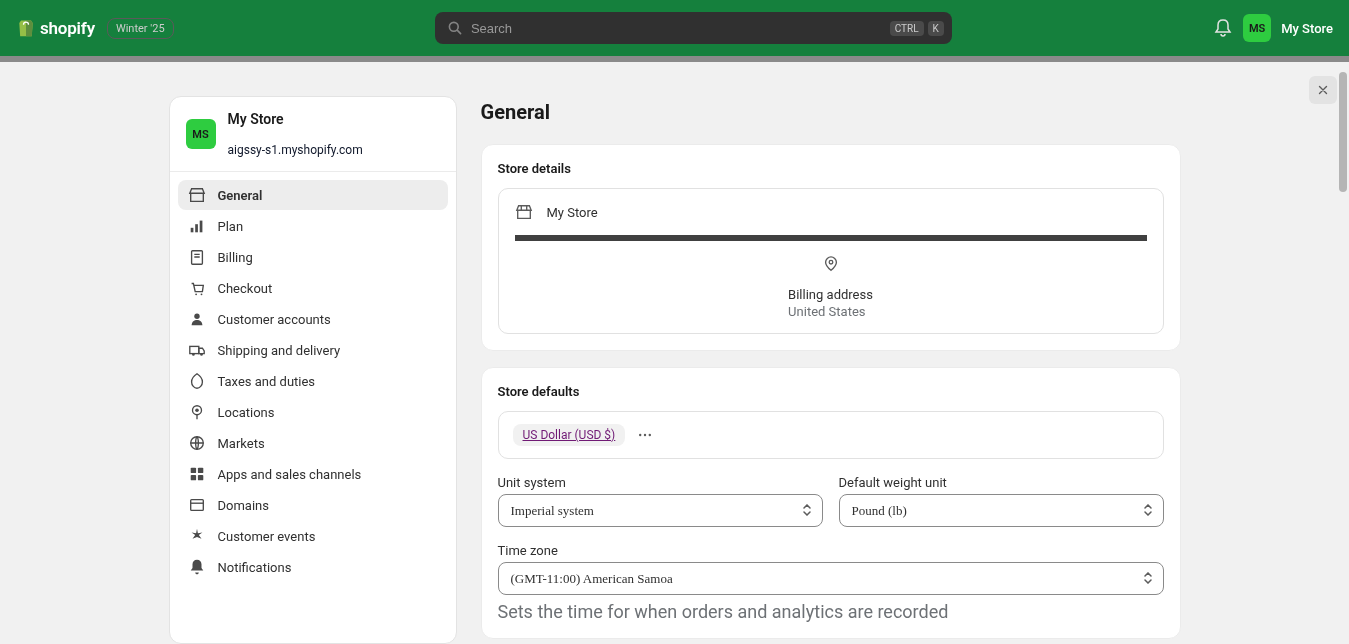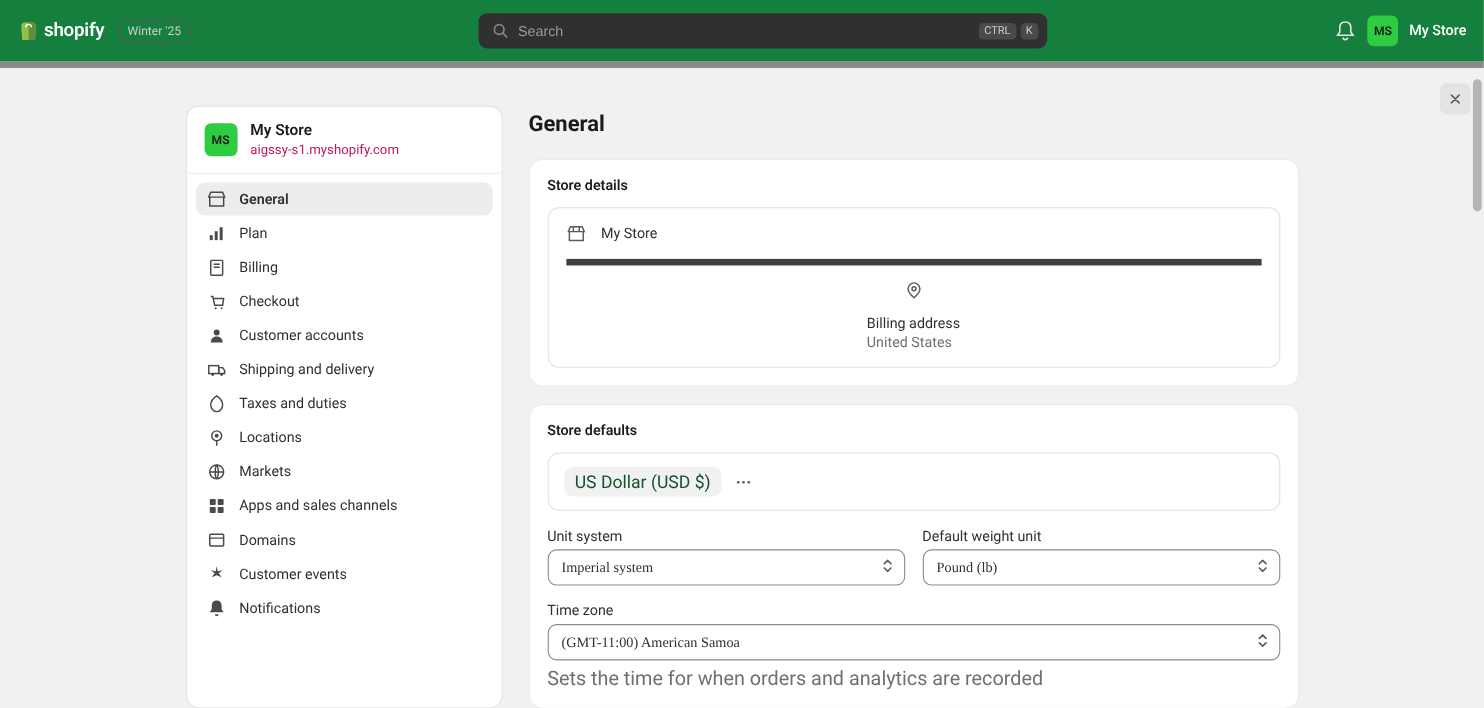--- a/index.html
+++ b/index.html
@@ -182,22 +182,22 @@
       font-size: 11px;
       font-weight: 600;
     }
     .sidebar-title {
       font-size: 14px;
       font-weight: 600;
       color: #1a1a1a;
     }
     .sidebar-subtitle {
       font-size: 12px;
-      color: #be185d;
-      margin-top: 2px;
+      color: #0f172a;
+      margin-top: 16px;
     }
     .sidebar-nav {
       padding: 8px;
     }
     .nav-item {
       display: flex;
       align-items: center;
       padding: 6px 10px;
       gap: 12px;
       border-radius: 8px;
@@ -296,22 +296,23 @@
     }
     .currency-right {
       display: flex;
       align-items: center;
       gap: 10px;
     }
     .currency-badge {
       background: #f1f1f1;
       border-radius: 8px;
       padding: 4px 10px;
-      font-size: 16px;
-      color: #14532d;
+      font-size: 12px;
+      color: #701a75;
+      text-decoration: underline;
     }
     .dots-btn {
       width: 20px;
       height: 20px;
       display: flex;
       align-items: center;
       justify-content: center;
       cursor: pointer;
     }
     .dots-btn svg {

